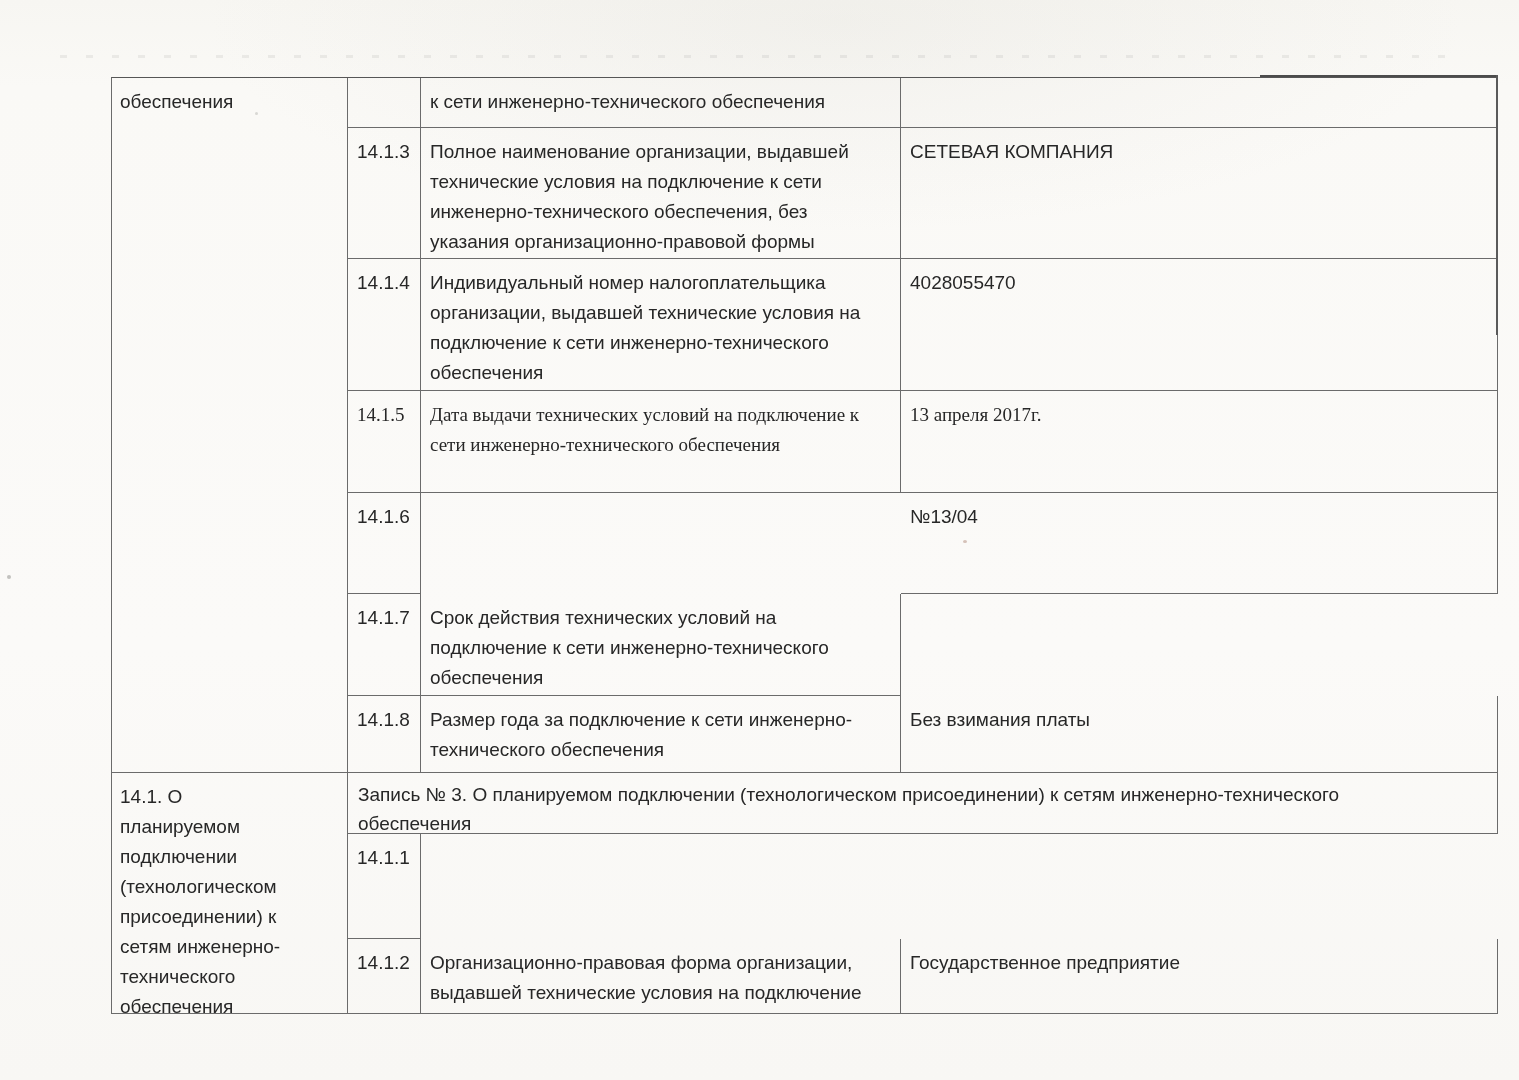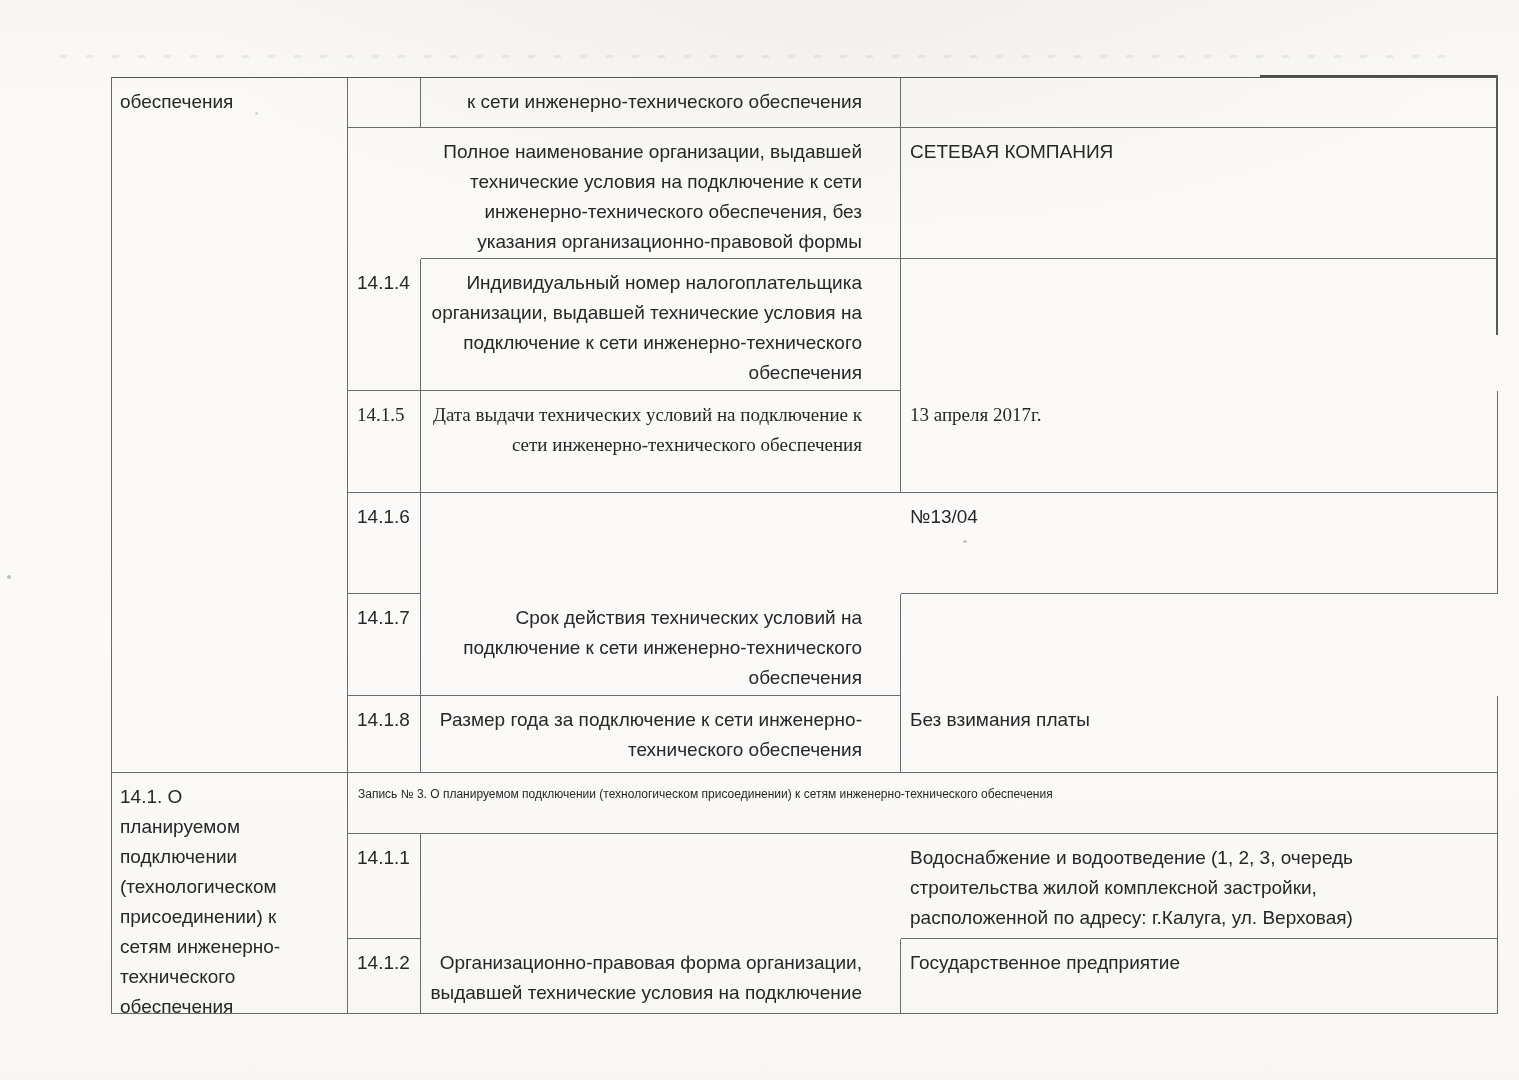--- a/index.html
+++ b/index.html
@@ -46,35 +46,35 @@
     line-height:30px;
     overflow:hidden;
   }
   .label-cell{grid-column:1;padding:9px 10px 6px 8px;}
   .label-a{grid-row:1 / 8;}
   .label-b{grid-row:8 / 11;}
   .label-cell span{display:block;max-width:186px;}
 
   .num-cell{grid-column:2;padding:9px 2px 4px 9px;}
   .q-cell{grid-column:3;padding:9px 10px 6px 9px;}
-  .q-cell span{display:block;max-width:432px;text-align:right;}
+  .q-cell span{display:block;max-width:432px;}
   .v-cell{grid-column:4;padding:9px 12px 18px 9px;}
   .v-cell span{display:block;max-width:472px;}
 
   .r1{grid-row:1;} .r2{grid-row:2;} .r3{grid-row:3;} .r4{grid-row:4;font-family:Liberation Serif, serif;}
   .r5{grid-row:5;} .r6{grid-row:6;} .r7{grid-row:7;}
   .r9{grid-row:9;} .r10{grid-row:10;}
 
   .header-cell{
     grid-column:2 / 5;grid-row:8;
     border-right:1px solid #6b6b6b;
     border-bottom:1px solid #6b6b6b;
     box-sizing:border-box;
     padding:7px 12px 16px 10px;
-    font-size:12px;line-height:29px;
+    font-size:19px;line-height:29px;
     overflow:hidden;
   }
   .header-cell span{display:block;max-width:995px;}
 
   
   .dark-corner-top{position:absolute;left:1260px;top:75px;width:238px;height:2px;background:#4c4c4c;}
   .dark-corner-right{position:absolute;left:1496px;top:75px;width:2px;height:260px;background:#5a5a5a;}
 </style>
 </head>
 <body>
@@ -92,30 +92,34 @@
     </div>
 
     <div class="cell num-cell r1"><span></span></div>
     <div class="cell q-cell r1">
         <span>к сети инженерно-технического обеспечения</span>
       </div>
     <div class="cell v-cell r1">
         <span></span>
       </div>
 
+    <div class="cell num-cell r2"><span>14.1.3</span></div>
     <div class="cell q-cell r2">
         <span>Полное наименование организации, выдавшей технические условия на подключение к сети инженерно-технического обеспечения, без указания организационно-правовой формы</span>
       </div>
     <div class="cell v-cell r2">
         <span>СЕТЕВАЯ КОМПАНИЯ</span>
       </div>
 
     <div class="cell num-cell r3"><span>14.1.4</span></div>
     <div class="cell q-cell r3">
         <span>Индивидуальный номер налогоплательщика организации, выдавшей технические условия на подключение к сети инженерно-технического обеспечения</span>
+      </div>
+    <div class="cell v-cell r3">
+        <span>4028055470</span>
       </div>
 
     <div class="cell num-cell r4"><span>14.1.5</span></div>
     <div class="cell q-cell r4">
         <span>Дата выдачи технических условий на подключение к сети инженерно-технического обеспечения</span>
       </div>
     <div class="cell v-cell r4">
         <span>13 апреля 2017г.</span>
       </div>
 
@@ -139,23 +143,20 @@
 
     <div class="cell label-cell label-b">
       <span>14.1. О планируемом подключении (технологическом присоединении) к сетям инженерно-технического обеспечения</span>
     </div>
 
     <div class="header-cell">
       <span>Запись № 3. О планируемом подключении (технологическом присоединении) к сетям инженерно-технического обеспечения</span>
     </div>
 
     <div class="cell num-cell r9"><span>14.1.1</span></div>
-    <div class="cell v-cell r9">
-        <span>Водоснабжение и водоотведение (1, 2, 3, очередь строительства жилой комплексной застройки, расположенной по адресу: г.Калуга, ул. Верховая)</span>
-      </div>
 
     <div class="cell num-cell r10"><span>14.1.2</span></div>
     <div class="cell q-cell r10">
         <span>Организационно-правовая форма организации, выдавшей технические условия на подключение</span>
       </div>
     <div class="cell v-cell r10">
         <span>Государственное предприятие</span>
       </div>
 
   </div>

